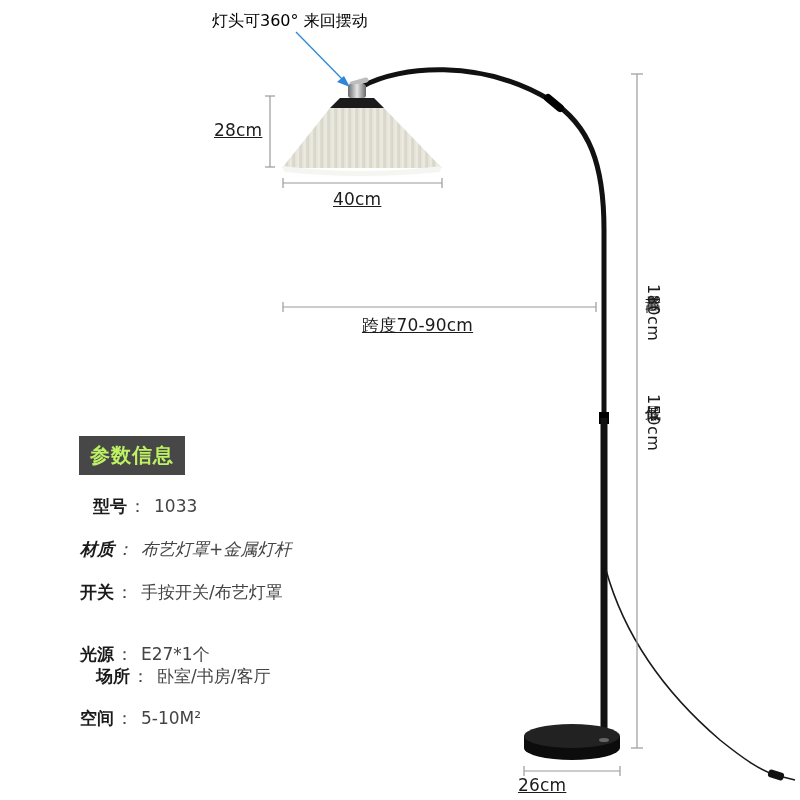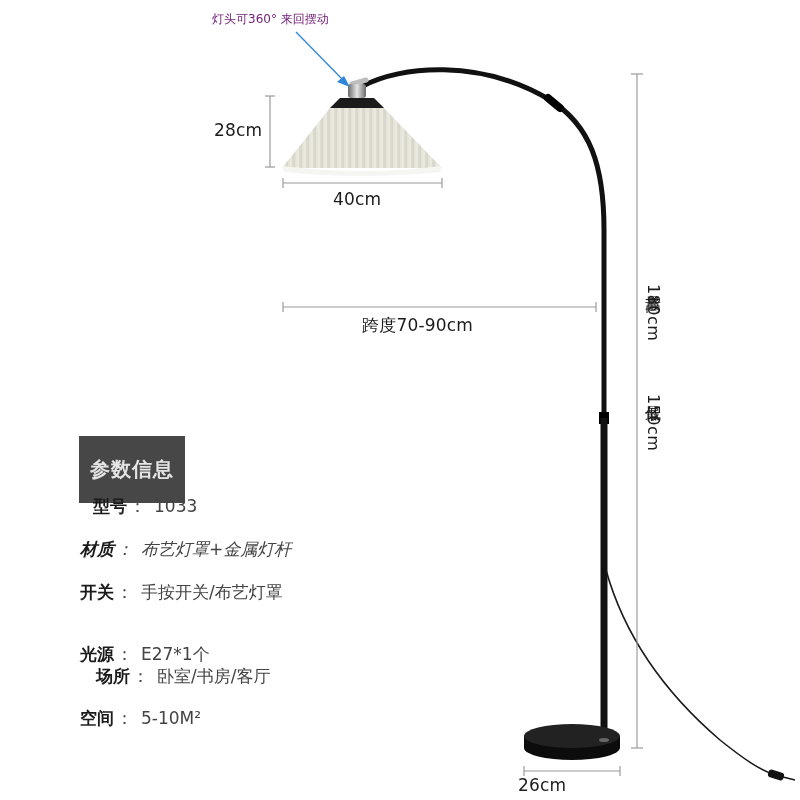--- a/index.html
+++ b/index.html
@@ -1,24 +1,24 @@
 <!DOCTYPE html>
 <html><head>
 <meta charset="utf-8">
 <style>
   html, body { margin: 0; padding: 0; background: #ffffff; }
   body { width: 800px; height: 800px; position: relative; overflow: hidden;
          font-family: "DejaVu Sans", "Liberation Sans", sans-serif; color: #222; }
   .abs { position: absolute; }
   svg.art { position: absolute; left: 0; top: 0; }
-  .dim-label { font-size: 17px; color: #1c1c1c; letter-spacing: 0.2px; white-space: nowrap; }
-  .callout { font-size: 12px; color: #701a75; white-space: nowrap; }
+  .dim-label { font-size: 17px; color: #1c1c1c; letter-spacing: 0.2px; white-space: nowrap; text-decoration: underline; }
+  .callout { font-size: 16px; color: #000000; white-space: nowrap; }
   .vert-label { writing-mode: vertical-rl; font-size: 16px; color: #1c1c1c; letter-spacing: 0.5px; white-space: nowrap; }
-  .section-badge { background: #474747; color: #e5e5e5; font-size: 20px; font-weight: bold;
-                   padding: 20px 11px; letter-spacing: 1px; }
+  .section-badge { background: #474747; color: #bef264; font-size: 20px; font-weight: bold;
+                   padding: 6px 11px; letter-spacing: 1px; }
   .spec-row { font-size: 17px; white-space: nowrap; }
   .spec-key { color: #1a1a1a; font-weight: bold; }
   .spec-sep { color: #444; margin: 0 8px 0 2px; }
   .spec-val { color: #444; font-weight: normal; }
 </style>
 </head>
 <body>
 
 <svg class="art" width="800" height="800" viewBox="0 0 800 800">
   <defs>

